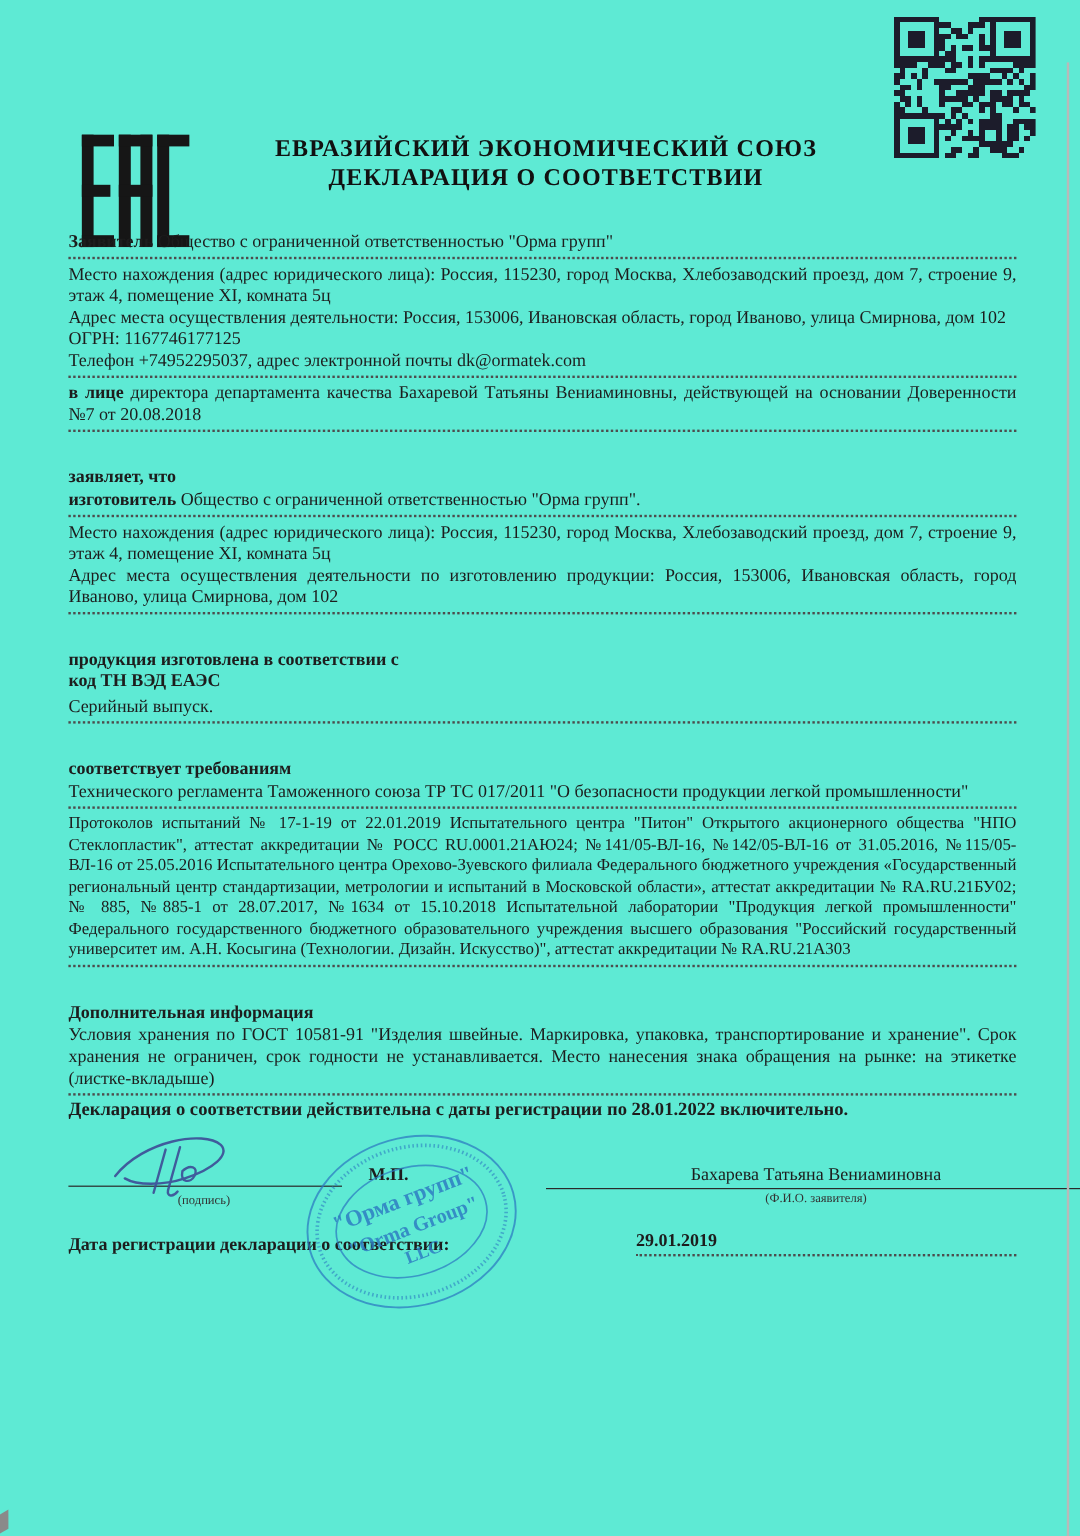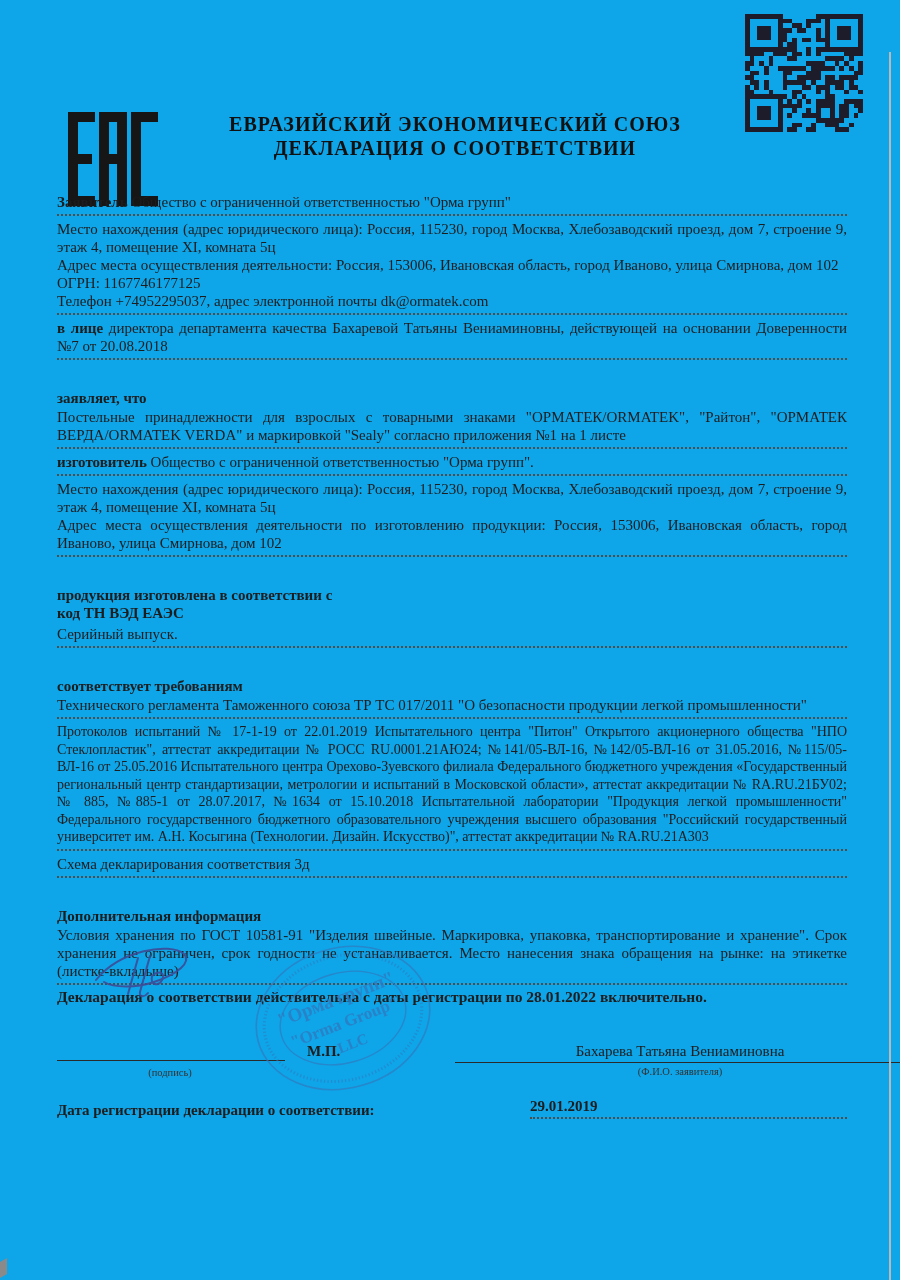--- a/index.html
+++ b/index.html
@@ -1,16 +1,16 @@
 <!DOCTYPE html>
 <html lang="ru"><head>
 <meta charset="utf-8">
 <style>
   html,body{margin:0;padding:0;background:#e8e8e8;}
-  .page{position:relative;width:900px;height:1280px;background:#0ea5e9;
+  .page{position:relative;width:900px;height:1280px;background:#5eead4;
         font-family:"Liberation Serif","DejaVu Serif",serif;color:#1d1d1d;overflow:hidden;}
   
   .eac-logo{position:absolute;left:68px;top:112px;}
   .doc-title{position:absolute;left:150px;top:112px;width:610px;text-align:center;
              font-weight:bold;font-size:20px;line-height:24px;letter-spacing:1px;color:#111;}
   .qr{position:absolute;left:745px;top:14px;}
   
   .content{position:absolute;left:57px;top:192px;width:790px;font-size:15px;line-height:18px;}
   .blk{border-bottom:2px dotted #4d4d4d;padding:1px 0 3px 0;margin-bottom:3px;}
   .noline{border-bottom:none;margin-bottom:0;margin-top:29px;}
@@ -309,23 +309,20 @@
 
     <div class="blk">
       <p class="just"><b class="inl">в лице</b>
          <span>директора департамента качества Бахаревой Татьяны Вениаминовны, действующей на основании Доверенности №7 от 20.08.2018</span></p>
     </div>
 
     <div class="noline">
       <p class="head">заявляет, что</p>
     </div>
 
-    <div class="blk">
-      <p class="just">Постельные принадлежности для взрослых с товарными знаками "ОРМАТЕК/ORMATEK", "Райтон", "ОРМАТЕК ВЕРДА/ORMATEK VERDA" и маркировкой "Sealy" согласно приложения №1 на 1 листе</p>
-    </div>
 
     <div class="blk">
       <p><b class="inl">изготовитель</b>
          <span>Общество с ограниченной ответственностью "Орма групп".</span></p>
     </div>
 
     <div class="blk">
       <p class="just">Место нахождения (адрес юридического лица): Россия, 115230, город Москва, Хлебозаводский проезд, дом 7, строение 9, этаж 4, помещение XI, комната 5ц</p>
       <p class="just">Адрес места осуществления деятельности по изготовлению продукции: Россия, 153006, Ивановская область, город Иваново, улица Смирнова, дом 102</p>
     </div>
@@ -349,23 +346,20 @@
 
     <div class="blk">
       <p class="just">Технического регламента Таможенного союза ТР ТС 017/2011 "О безопасности продукции легкой промышленности"</p>
     </div>
 
 
     <div class="blk">
       <p class="just small-par">Протоколов испытаний № 17-1-19 от 22.01.2019 Испытательного центра "Питон" Открытого акционерного общества "НПО Стеклопластик", аттестат аккредитации № РОСС RU.0001.21АЮ24; №141/05-ВЛ-16, №142/05-ВЛ-16 от 31.05.2016, №115/05-ВЛ-16 от 25.05.2016 Испытательного центра Орехово-Зуевского филиала Федерального бюджетного учреждения «Государственный региональный центр стандартизации, метрологии и испытаний в Московской области», аттестат аккредитации № RA.RU.21БУ02; № 885, №885-1 от 28.07.2017, №1634 от 15.10.2018 Испытательной лаборатории "Продукция легкой промышленности" Федерального государственного бюджетного образовательного учреждения высшего образования "Российский государственный университет им. А.Н. Косыгина (Технологии. Дизайн. Искусство)", аттестат аккредитации № RA.RU.21А303</p>
     </div>
 
-    <div class="blk">
-      <p>Схема декларирования соответствия 3д</p>
-    </div>
 
     <div class="noline">
       <p class="head">Дополнительная информация</p>
     </div>
 
     <div class="blk">
       <p class="just">Условия хранения по ГОСТ 10581-91 "Изделия швейные. Маркировка, упаковка, транспортирование и хранение". Срок хранения не ограничен, срок годности не устанавливается. Место нанесения знака обращения на рынке: на этикетке (листке-вкладыше)</p>
     </div>
 
     <p class="validity">Декларация о соответствии действительна с даты регистрации по 28.01.2022 включительно.</p>

